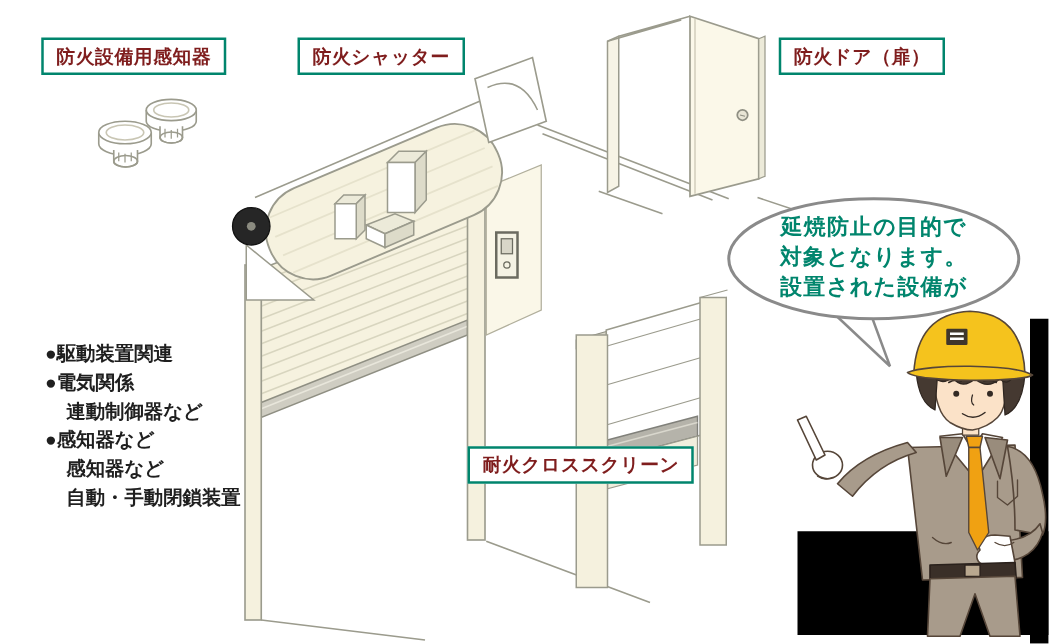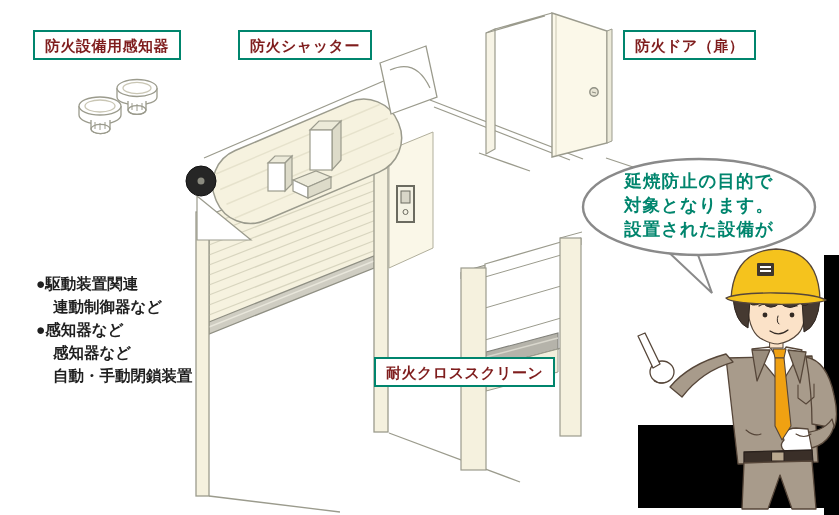--- a/index.html
+++ b/index.html
@@ -224,20 +224,21 @@
     </g>
   </svg>
 
   <div class="label-box" style="left:33px;top:30px">防火設備用感知器</div>
   <div class="label-box" style="left:238px;top:30px">防火シャッター</div>
   <div class="label-box" style="left:623px;top:30px">防火ドア（扉）</div>
   <div class="label-box" style="left:374px;top:357px">耐火クロススクリーン</div>
 
   <div class="notes">
     <div class="line">●駆動装置関連</div>
+    <div class="line">●電気関係</div>
     <div class="line indent">連動制御器など</div>
     <div class="line">●感知器など</div>
     <div class="line indent">感知器など</div>
     <div class="line indent">自動・手動閉鎖装置</div>
   </div>
 
   <div class="bubble-text">
     <div>延焼防止の目的で</div>
     <div>対象となります。</div>
     <div>設置された設備が</div>

